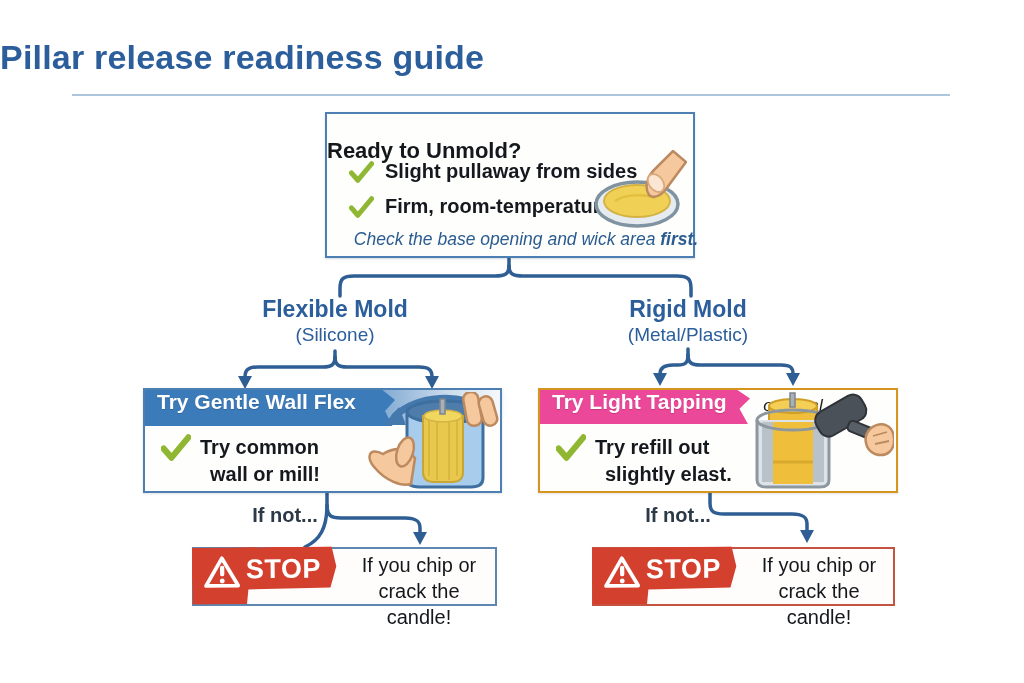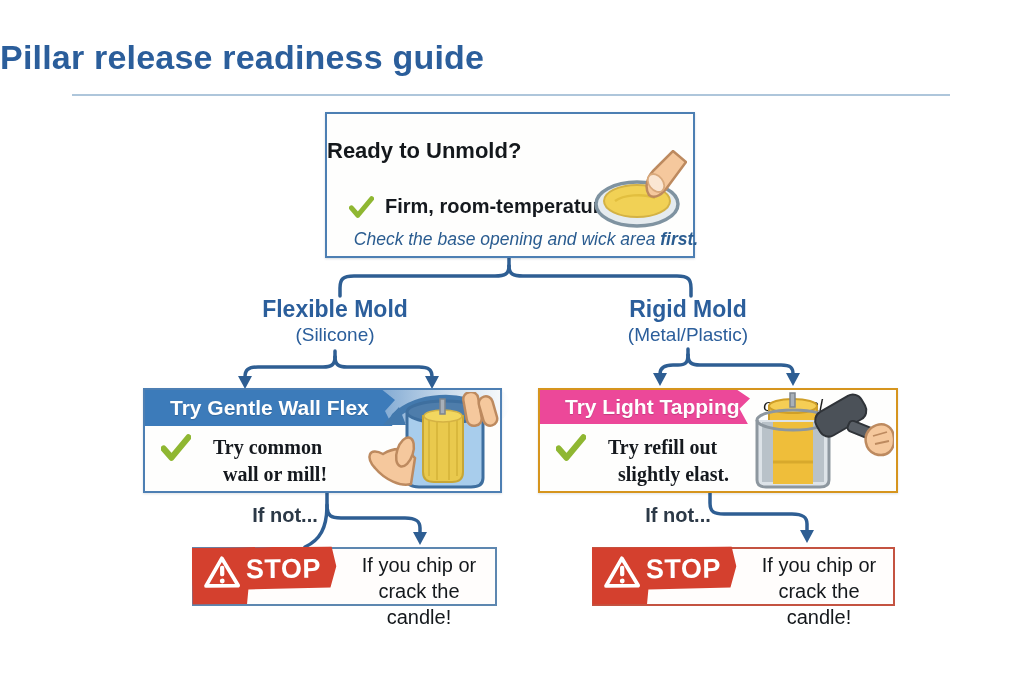--- a/index.html
+++ b/index.html
@@ -33,34 +33,34 @@
   #branch-left{left:205px;top:296px;}
   #branch-right{left:558px;top:296px;}
   .branch-label .b-title{font-size:23px;font-weight:700;line-height:27px;}
   .branch-label .b-sub{font-size:19px;font-weight:400;line-height:24px;}
 
   
   .action-box{box-sizing:border-box;background:#fefefd;height:105px;
     box-shadow:0 1px 2px rgba(40,60,80,.15);}
   #action-left{left:143px;top:388px;width:359px;border:2px solid #4d7fb3;}
   #action-right{left:538px;top:388px;width:360px;border:2px solid #d6951e;}
-  .banner{top:0;left:0;height:36px;display:flex;align-items:center;
-    padding-left:25px;box-sizing:border-box;}
+  .banner{top:0;left:0;height:36px;display:flex;align-items:flex-start;
+    padding-left:12px;box-sizing:border-box;}
   #banner-left{width:250px;background:#3c7bba;
     clip-path:polygon(0 0,95% 0,100% 28%,96% 58%,99% 100%,0 100%);}
   #banner-smear{top:0;left:215px;width:150px;height:33px;
     background:linear-gradient(90deg,rgba(90,143,197,.9),rgba(140,178,216,.5) 55%,rgba(160,195,225,0));
     border-radius:0 18px 26px 4px;}
   #banner-right{width:210px;height:34px;background:#ec4899;
     clip-path:polygon(0 0,94% 0,100% 25%,95% 55%,99% 100%,0 100%);}
   .banner .banner-label{color:#ffffff;font-size:21px;font-weight:700;white-space:nowrap;
     text-shadow:0 1px 1px rgba(0,0,0,.18);}
   #optional-label{left:208px;top:6px;width:90px;text-align:center;
     font-style:italic;font-size:17px;color:#1c1c1c;}
-  .action-check{left:16px;top:44px;display:flex;gap:22px;font-family:Liberation Serif, serif;}
+  .action-check{left:16px;top:44px;display:flex;gap:9px;}
   .action-check .lines{font-size:20px;font-weight:600;color:#15191e;line-height:27px;}
   .action-check .l2{padding-left:10px;}
 
   
   .if-not{width:110px;text-align:center;font-size:20px;font-weight:600;color:#2c3947;}
   #if-not-left{left:230px;top:504px;}
   #if-not-right{left:623px;top:504px;}
 
   
   .stop-box{box-sizing:border-box;background:#fffdfc;height:59px;}
@@ -106,20 +106,26 @@
       <path d="M660,386 L653,373 L667,373 Z"></path>
       <path d="M793,386 L786,373 L800,373 Z"></path>
       <path d="M420,545 L413,532 L427,532 Z"></path>
       <path d="M807,543 L800,530 L814,530 Z"></path>
     </g>
   </svg>
 
   <div class="abs" id="ready-box">
     <div class="abs" id="ready-title">Ready to Unmold?</div>
 
+    <div class="abs check-row" id="check-row-0">
+      <svg width="25" height="22" viewBox="0 0 26 24">
+        <path d="M2,13 L9,21 L24,3" fill="none" stroke="#8fb732" stroke-width="5.5" stroke-linecap="round" stroke-linejoin="round"></path>
+      </svg>
+      <span class="label">Slight pullaway from sides</span>
+    </div>
 
     <div class="abs check-row" id="check-row-1">
       <svg width="25" height="22" viewBox="0 0 26 24">
         <path d="M2,13 L9,21 L24,3" fill="none" stroke="#8fb732" stroke-width="5.5" stroke-linecap="round" stroke-linejoin="round"></path>
       </svg>
       <span class="label">Firm, room-temperature top</span>
     </div>
 
     <div class="abs" id="ready-note">
       <span>Check the base opening and wick area </span><span class="em">first.</span>

